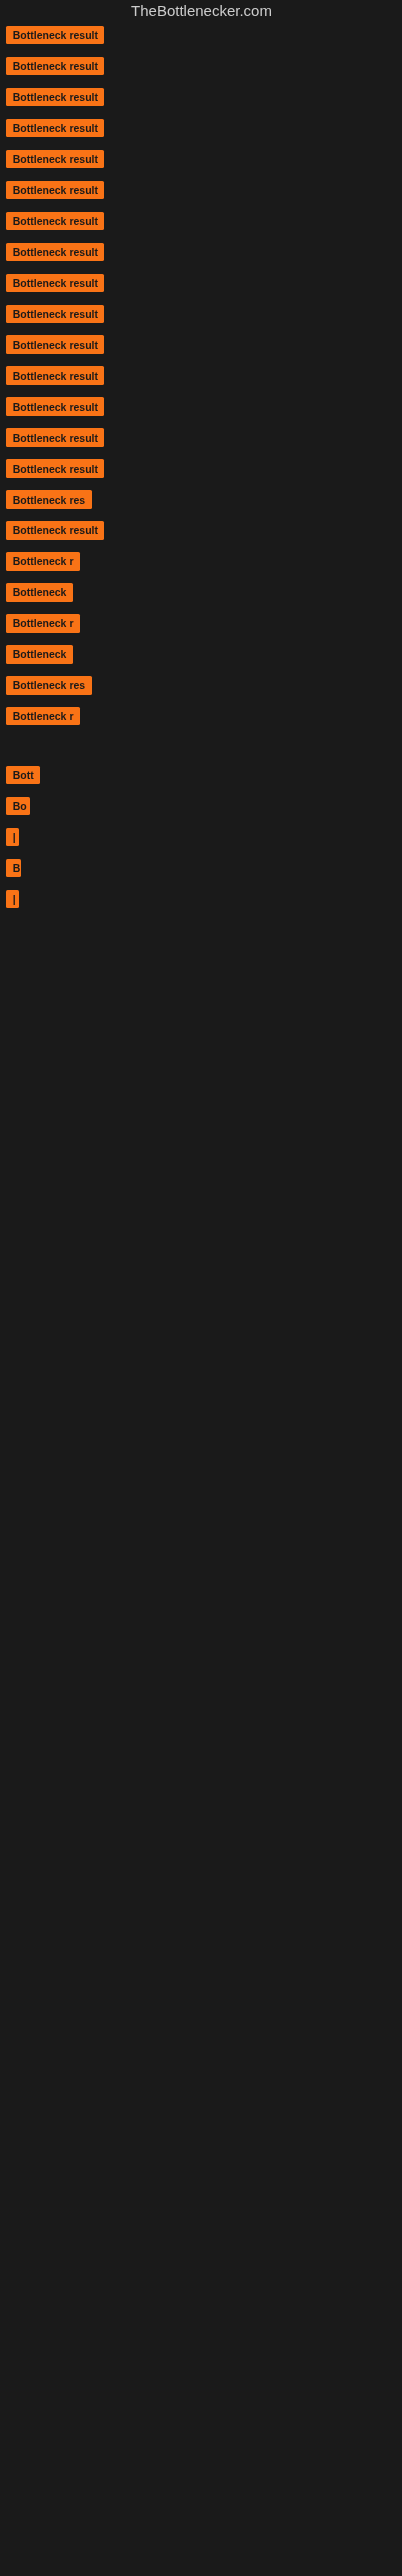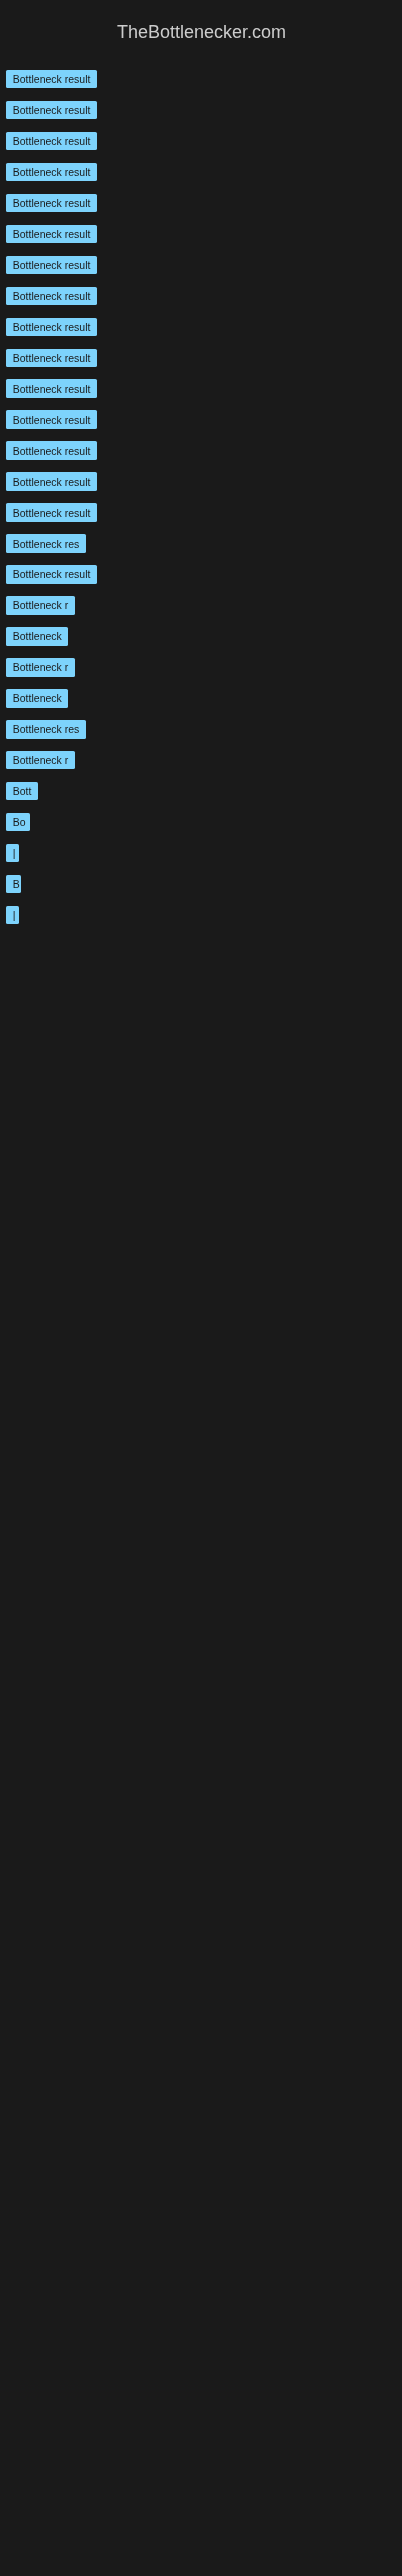--- a/index.html
+++ b/index.html
@@ -12,31 +12,31 @@
       width: 403px;
       min-height: 2576px;
       background-color: #1a1a1a;
       font-family: Arial, sans-serif;
       position: relative;
     }
 
     .site-title {
       text-align: center;
       color: #cccccc;
-      font-size: 18px;
-      padding: 22px 0;
+      font-size: 15px;
+      padding: 2px 0;
       background-color: #1a1a1a;
     }
 
     .bottleneck-badge {
       display: inline-block;
-      background-color: #7dd3fc;
+      background-color: #f97316;
       color: #1a1a1a;
       font-size: 10.5px;
-      font-weight: normal;
+      font-weight: bold;
       padding: 3.2px 6.4px;
       border-radius: 1.6px;
       white-space: nowrap;
       overflow: hidden;
     }
 
     .row {
       padding: 4.8px 6.4px;
     }
   </style>
@@ -64,19 +64,19 @@
     <div class="row"><span class="bottleneck-badge" style="max-width: 109px;">Bottleneck result</span></div>
     <div class="row"><span class="bottleneck-badge" style="max-width: 105px;">Bottleneck result</span></div>
     <div class="row"><span class="bottleneck-badge" style="max-width: 93px;">Bottleneck res</span></div>
     <div class="row"><span class="bottleneck-badge" style="max-width: 105px;">Bottleneck result</span></div>
     <div class="row"><span class="bottleneck-badge" style="max-width: 81px;">Bottleneck r</span></div>
     <div class="row"><span class="bottleneck-badge" style="max-width: 68px;">Bottleneck</span></div>
     <div class="row"><span class="bottleneck-badge" style="max-width: 81px;">Bottleneck r</span></div>
     <div class="row"><span class="bottleneck-badge" style="max-width: 68px;">Bottleneck</span></div>
     <div class="row"><span class="bottleneck-badge" style="max-width: 93px;">Bottleneck res</span></div>
     <div class="row"><span class="bottleneck-badge" style="max-width: 81px;">Bottleneck r</span></div>
-    <div class="row"><span class="bottleneck-badge" style="max-width: 40px;">Bott</span></div>
+    <div class="row"><span class="bottleneck-badge" style="max-width: 40px; margin-top: 28px;">Bott</span></div>
     <div class="row"><span class="bottleneck-badge" style="max-width: 24px;">Bo</span></div>
     <div class="row"><span class="bottleneck-badge" style="max-width: 8px;">|</span></div>
     <div class="row"><span class="bottleneck-badge" style="max-width: 14.5px;">B</span></div>
     <div class="row"><span class="bottleneck-badge" style="max-width: 8px;">|</span></div>
   </div>
 
 
 </body></html>

